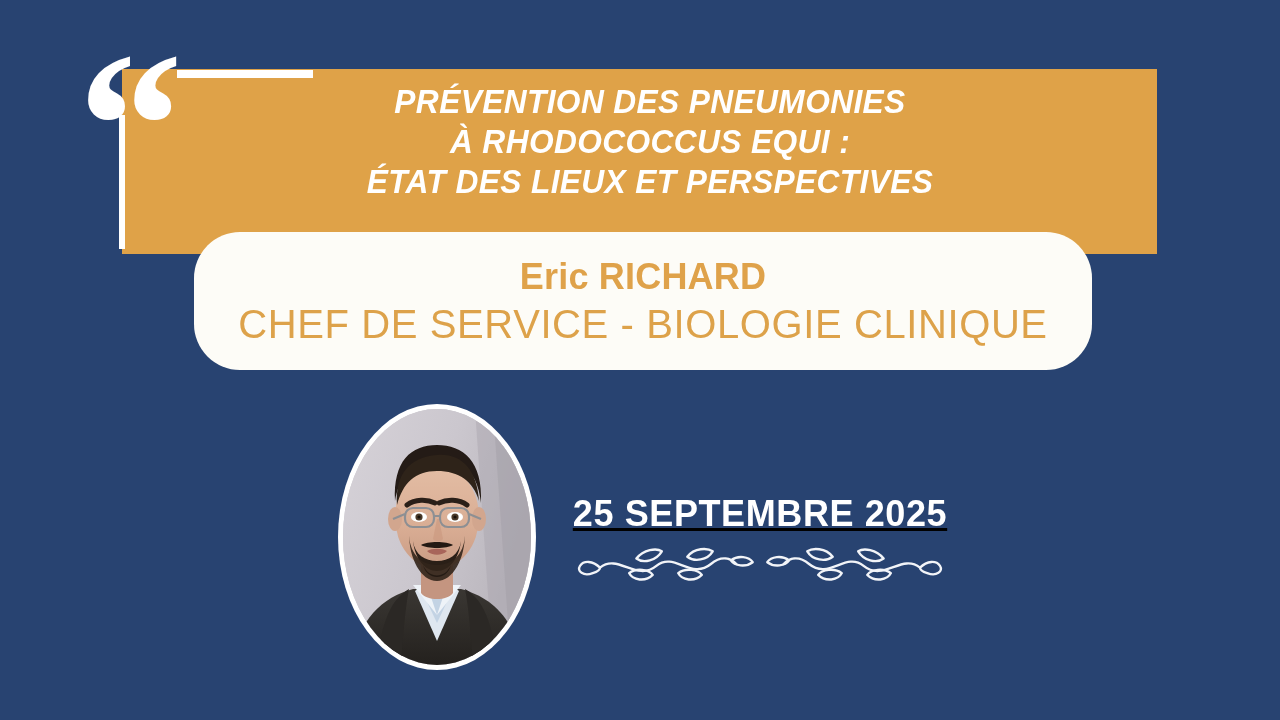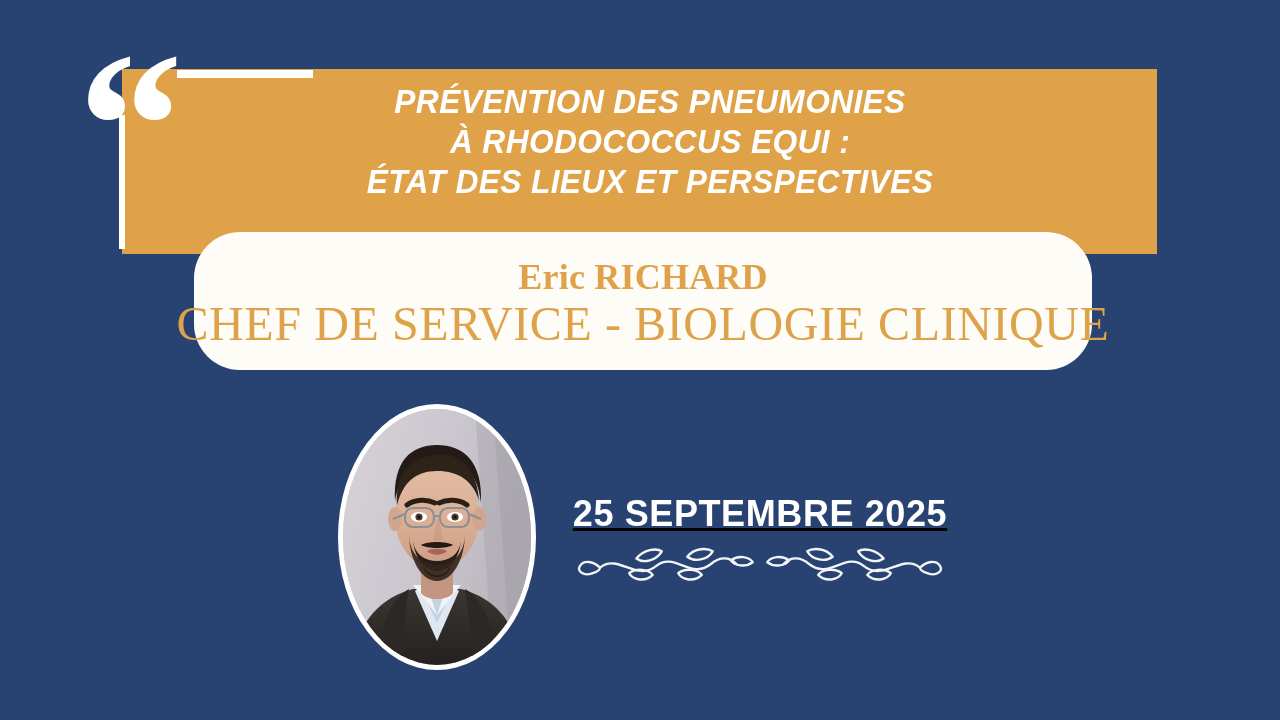--- a/index.html
+++ b/index.html
@@ -91,34 +91,33 @@
     left: 194px;
     top: 232px;
     width: 898px;
     height: 138px;
     background: #fdfcf7;
     border-radius: 46px;
     display: flex;
     flex-direction: column;
     align-items: center;
     justify-content: center;
-    font-family: Liberation Serif, serif;
   }
   .speaker-name {
     color: #dfa24a;
     font-weight: 700;
     font-size: 36px;
     line-height: 42px;
     letter-spacing: 0.2px;
     margin-top: 2px;
   }
   .speaker-role {
     color: #dda24a;
     font-weight: 300;
-    font-size: 48px;
+    font-size: 40px;
     line-height: 48px;
     letter-spacing: 0.6px;
     margin-top: 2px;
     white-space: nowrap;
   }
 
   
   .portrait {
     position: absolute;
     left: 338px;

